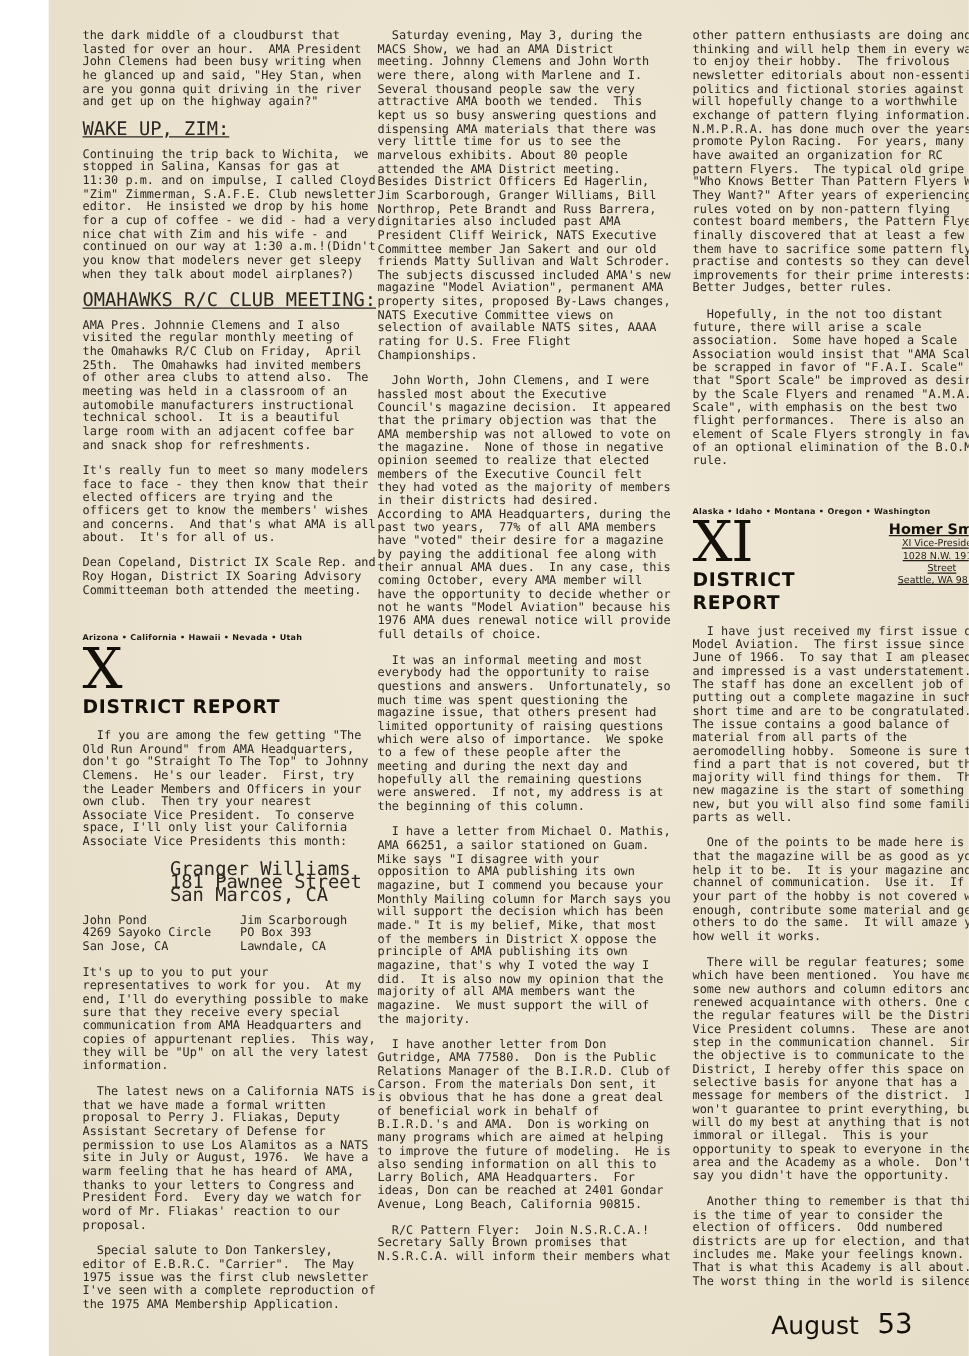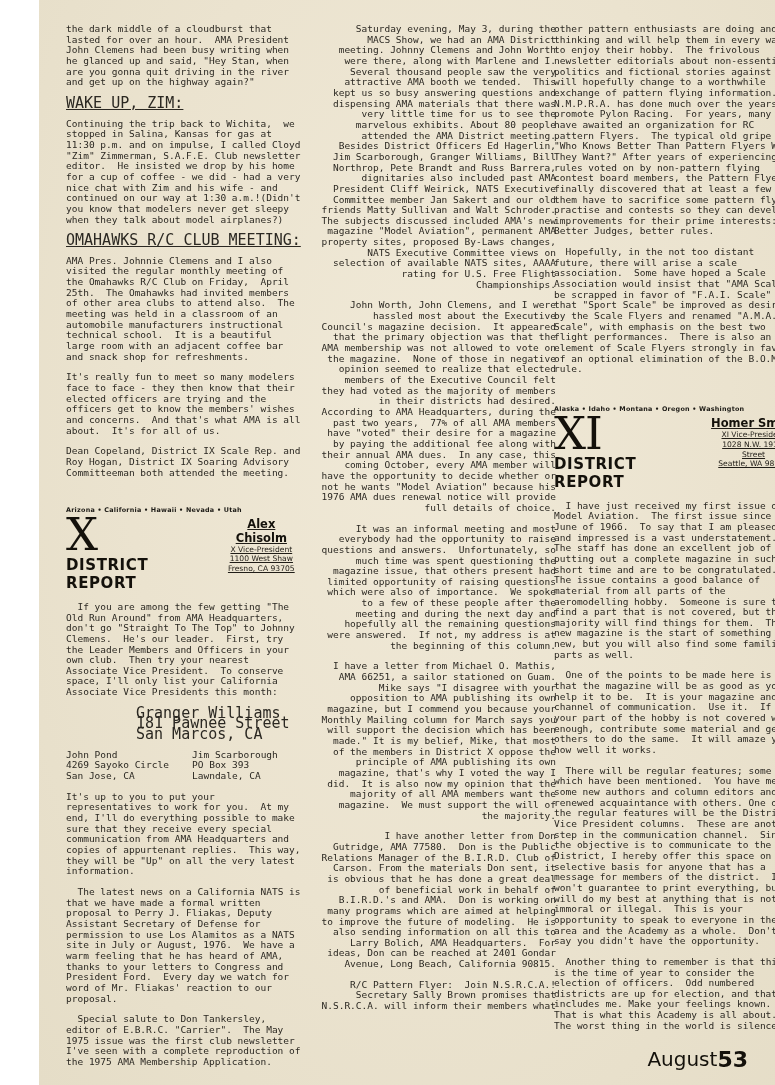--- a/index.html
+++ b/index.html
@@ -5,21 +5,21 @@
   html,body { margin:0; padding:0; }
   .page {
     position:relative; width:775px; height:1085px; overflow:hidden;
     background: radial-gradient(ellipse at 50% 38%, #f0e9d7 0%, #ebe3cf 55%, #e5ddc7 100%);
     color:#2b2822;
     font-family:"DejaVu Sans Mono", monospace;
     margin-left:39px;
   }
   .col { position:absolute; top:24px; }
   .col-1 { left:27px;  width:236px; }
-  .col-2 { left:277px; width:240px;text-align:right; }
+  .col-2 { left:263px; width:240px; }
   .col-3 { left:515px; width:243px; }
 
   .tw {
     font-size:9.5px; line-height:10.65px; white-space:pre-wrap;
     margin:0 0 10px 0;
   }
   .tw-head {
     font-size:15px; line-height:10.65px; font-weight:normal;
     text-decoration:underline; margin:0 0 10px 0; white-space:pre-wrap;
   }
@@ -46,26 +46,26 @@
   }
   .dh-title {
     font-family:"DejaVu Sans", sans-serif; font-weight:bold;
     font-size:15px; letter-spacing:0.6px; color:#14110b; margin-top:1px;
   }
   .officer { text-align:center; padding-top:3px; font-family:"DejaVu Sans", sans-serif; color:#201d17;text-decoration:underline; }
   .officer-name { font-weight:bold; font-size:11.5px; color:#14110b; line-height:1.15; }
   .officer-line { font-size:7.6px; line-height:1.28; }
 
   .footer {
-    position:absolute; right:66px; bottom:13px;
+    position:absolute; right:84px; bottom:13px;
     font-family:"DejaVu Sans", sans-serif; color:#14110b;
-    display:flex; align-items:flex-start; 
+    display:flex; align-items:center; gap:15px;
   }
   .footer-month { font-size:20px; }
-  .footer-page  { font-size:22px; font-weight:bold; }
+  .footer-page  { font-size:22px; font-weight:normal; }
 </style>
 </head>
 <body>
 
 <div class="page">
 
   <div class="col col-1">
     <p class="tw">the dark middle of a cloudburst that lasted for over an hour.  AMA President John Clemens had been busy writing when he glanced up and said, "Hey Stan, when are you gonna quit driving in the river and get up on the highway again?"</p>
     <p class="tw-head">WAKE UP, ZIM:</p>
     <p class="tw">Continuing the trip back to Wichita,  we stopped in Salina, Kansas for gas at 11:30 p.m. and on impulse, I called Cloyd "Zim" Zimmerman, S.A.F.E. Club newsletter editor.  He insisted we drop by his home for a cup of coffee - we did - had a very nice chat with Zim and his wife - and continued on our way at 1:30 a.m.!(Didn't you know that modelers never get sleepy when they talk about model airplanes?)</p>
@@ -73,26 +73,20 @@
     <p class="tw">AMA Pres. Johnnie Clemens and I also visited the regular monthly meeting of the Omahawks R/C Club on Friday,  April 25th.  The Omahawks had invited members of other area clubs to attend also.  The meeting was held in a classroom of an automobile manufacturers instructional technical school.  It is a beautiful large room with an adjacent coffee bar and snack shop for refreshments.</p>
     <p class="tw">It's really fun to meet so many modelers face to face - they then know that their elected officers are trying and the officers get to know the members' wishes and concerns.  And that's what AMA is all about.  It's for all of us.</p>
     <p class="tw">Dean Copeland, District IX Scale Rep. and Roy Hogan, District IX Soaring Advisory Committeeman both attended the meeting.</p>
 
     <div class="district">
       <div class="states">Arizona • California • Hawaii • Nevada • Utah</div>
       <div class="dh-row">
         <div>
           <div class="numeral">X</div>
           <div class="dh-title">DISTRICT REPORT</div>
-        </div>
-        <div class="officer">
-          <div class="officer-name">Alex Chisolm</div>
-          <div class="officer-line">X Vice-President</div>
-          <div class="officer-line">1100 West Shaw</div>
-          <div class="officer-line">Fresno, CA 93705</div>
         </div>
       </div>
     </div>
 
     <p class="tw">  If you are among the few getting "The Old Run Around" from AMA Headquarters, don't go "Straight To The Top" to Johnny Clemens.  He's our leader.  First, try the Leader Members and Officers in your own club.  Then try your nearest Associate Vice President.  To conserve space, I'll only list your California Associate Vice Presidents this month:</p>
     <div class="addr-center">Granger Williams
 181 Pawnee Street
 San Marcos, CA</div>
     <div class="addr-row">
       <div class="addr left">John Pond

